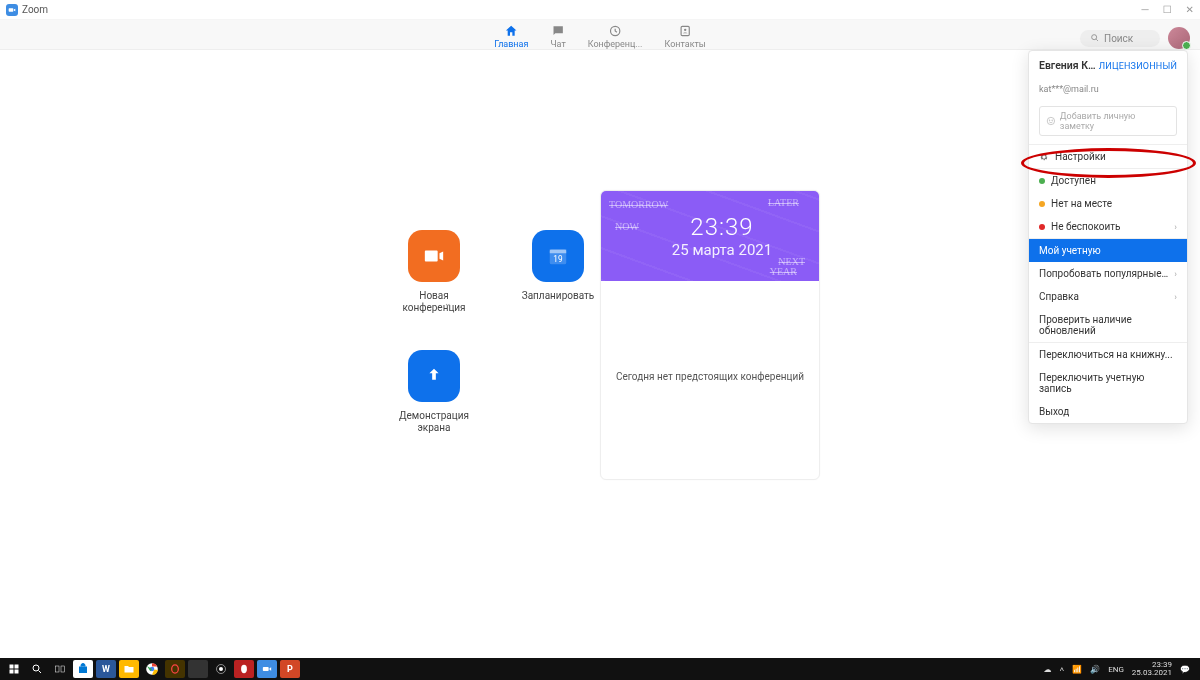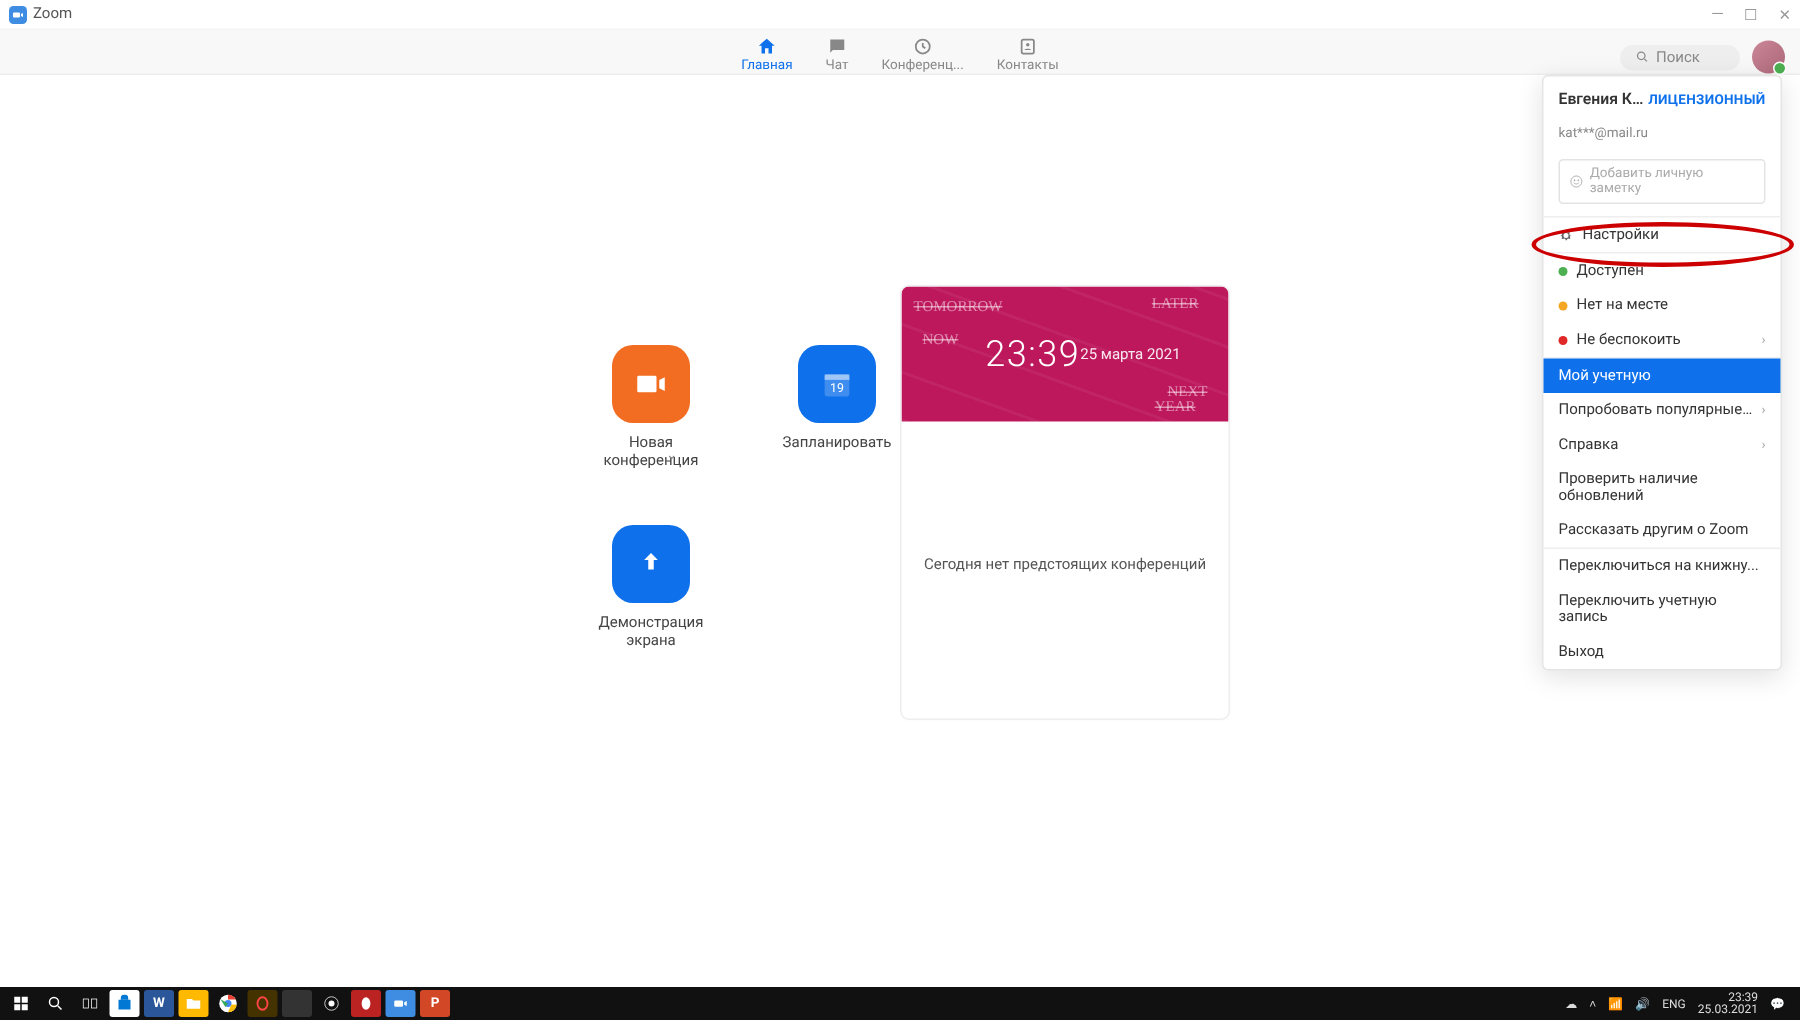--- a/index.html
+++ b/index.html
@@ -30,35 +30,35 @@
   .action-tile { display:flex; flex-direction:column; align-items:center; cursor:pointer;}
   .tile-icon { width: 52px; height: 52px; border-radius: 14px; display:flex;align-items:center;justify-content:center; margin-bottom:8px;}
   .tile-icon.orange { background:#F26D21;}
   .tile-icon.blue { background:#0E71EB;}
   .tile-icon svg { width:22px;height:22px;fill:#fff;}
   .action-label { font-size: 10px; color:#444; line-height:1.2;}
   .dropdown-caret { position:absolute; left:444px; top:248px; font-size:9px; color:#888; cursor:pointer;}
 
   
   .info-card { position:absolute; left:600px; top:140px; width:220px; height:290px; border:1px solid #eee; border-radius:6px; overflow:hidden; background:#fff; box-shadow:0 0 2px rgba(0,0,0,0.03);}
-  .clock-img { width:100%; height:90px; background:#be185d; position:relative; color:#fff; display:flex;align-items:center;justify-content:center;padding-left:24px;}
+  .clock-img { width:100%; height:90px; background:#8b5cf6; position:relative; color:#fff; display:flex;flex-direction:column;align-items:center;justify-content:center;padding-left:24px;}
   .clock-img::before { content:""; position:absolute; inset:0; background:
     repeating-linear-gradient(20deg, rgba(255,255,255,0.05) 0 2px, transparent 2px 30px);
   }
   .clock-time { font-size:24px; font-weight:300; z-index:1; letter-spacing:1px;}
-  .clock-date { font-size:10px; z-index:1; opacity:0.9;}
+  .clock-date { font-size:15px; z-index:1; opacity:0.9;}
   .chalk { position:absolute; font-family:'Comic Sans MS',cursive; color:rgba(255,255,255,0.5); font-size:10px; text-decoration:line-through;}
   .empty-text { position:absolute; top:180px; width:100%; text-align:center;font-size:10px;color:#555;}
 
   
   .profile-menu { position:absolute; right:12px; top:50px; width:160px; background:#fff; border:1px solid #e5e5e5; border-radius:4px; box-shadow:0 4px 18px rgba(0,0,0,0.12); font-size:10px; color:#333; z-index:10;}
   .pm-header { padding:8px 10px 4px; }
   .pm-name-row { display:flex; justify-content:space-between; align-items:baseline;}
   .pm-name { font-weight:600; font-size:10.5px; color:#333; white-space:nowrap; overflow:hidden; text-overflow:ellipsis; max-width:80px;}
-  .pm-lic { font-size:9px; color:#0E71EB; font-weight:700; letter-spacing:0.2px;}
+  .pm-lic { font-size:9px; color:#0E71EB; font-weight:400; letter-spacing:0.2px;}
   .pm-email { font-size:9px; color:#888; margin-top:12px;}
   .pm-note { margin:8px 10px; border:1px solid #e3e3e3; border-radius:3px; padding:4px 6px; font-size:9px; color:#aaa; display:flex;align-items:center;gap:4px;}
   .pm-note svg { width:10px;height:10px;stroke:#aaa;fill:none;}
   .pm-divider { height:1px; background:#eee; margin:0;}
   .pm-item { padding:6px 10px; display:flex; align-items:center; gap:6px; cursor:pointer; position:relative;}
   .pm-item.selected { background:#0E71EB; color:#fff;}
   .pm-item .dot { width:6px;height:6px;border-radius:50%;}
   .dot.green{background:#4caf50;} .dot.orange{background:#f5a623;} .dot.red{background:#e02828;}
   .pm-item .chev { margin-left:auto; font-size:9px; color:#aaa;}
   .pm-item.settings svg { width:10px;height:10px;fill:#666;}
@@ -227,23 +227,20 @@
     <span style="white-space:nowrap;overflow:hidden;text-overflow:ellipsis;max-width:130px;">Попробовать популярные функции</span>
     <span class="chev">›</span>
   </div>
   <div class="pm-item">
     <span>Справка</span>
     <span class="chev">›</span>
   </div>
   <div class="pm-item">
     <span>Проверить наличие обновлений</span>
   </div>
-  <div class="pm-item">
-    <span>Рассказать другим о Zoom</span>
-  </div>
   <div class="pm-divider"></div>
   <div class="pm-item">
     <span>Переключиться на книжну...</span>
   </div>
   <div class="pm-item">
     <span>Переключить учетную запись</span>
   </div>
   <div class="pm-item">
     <span>Выход</span>
   </div>

